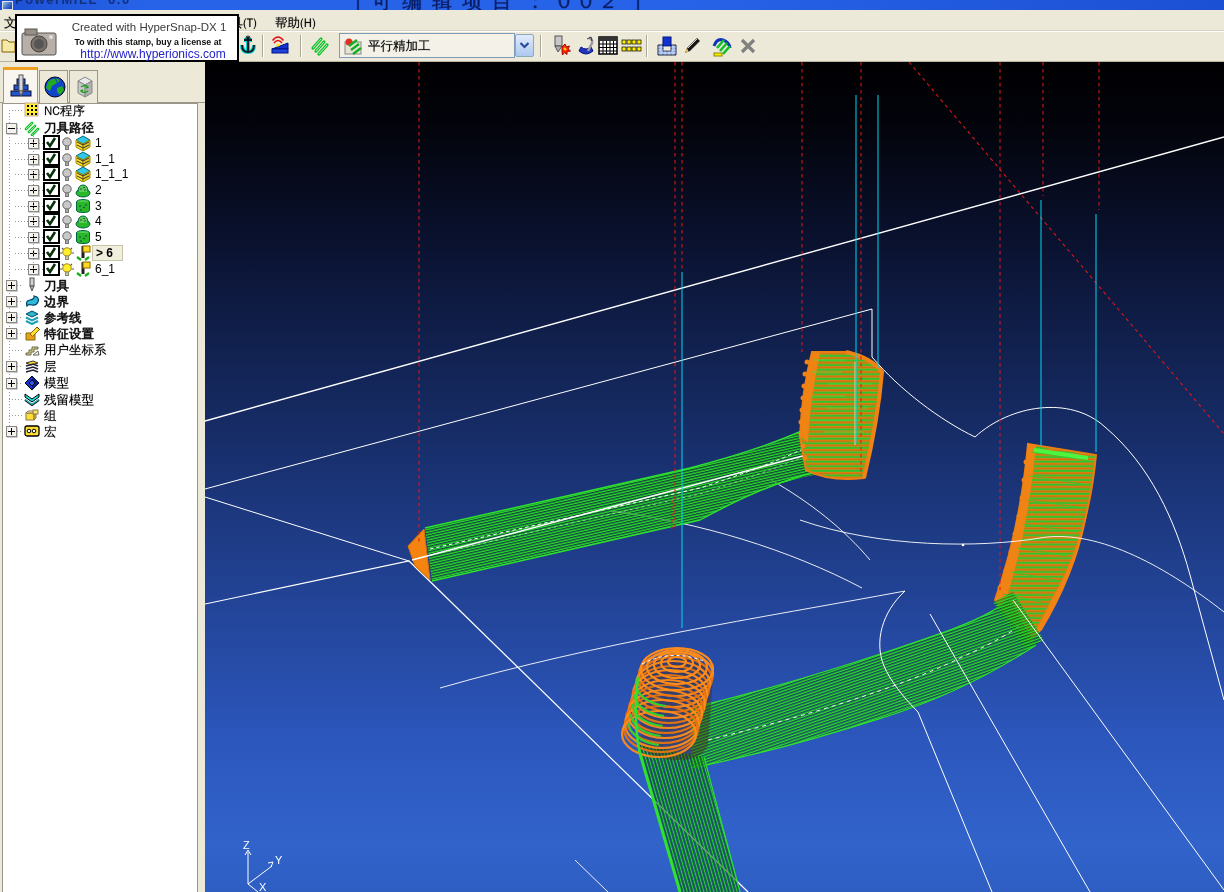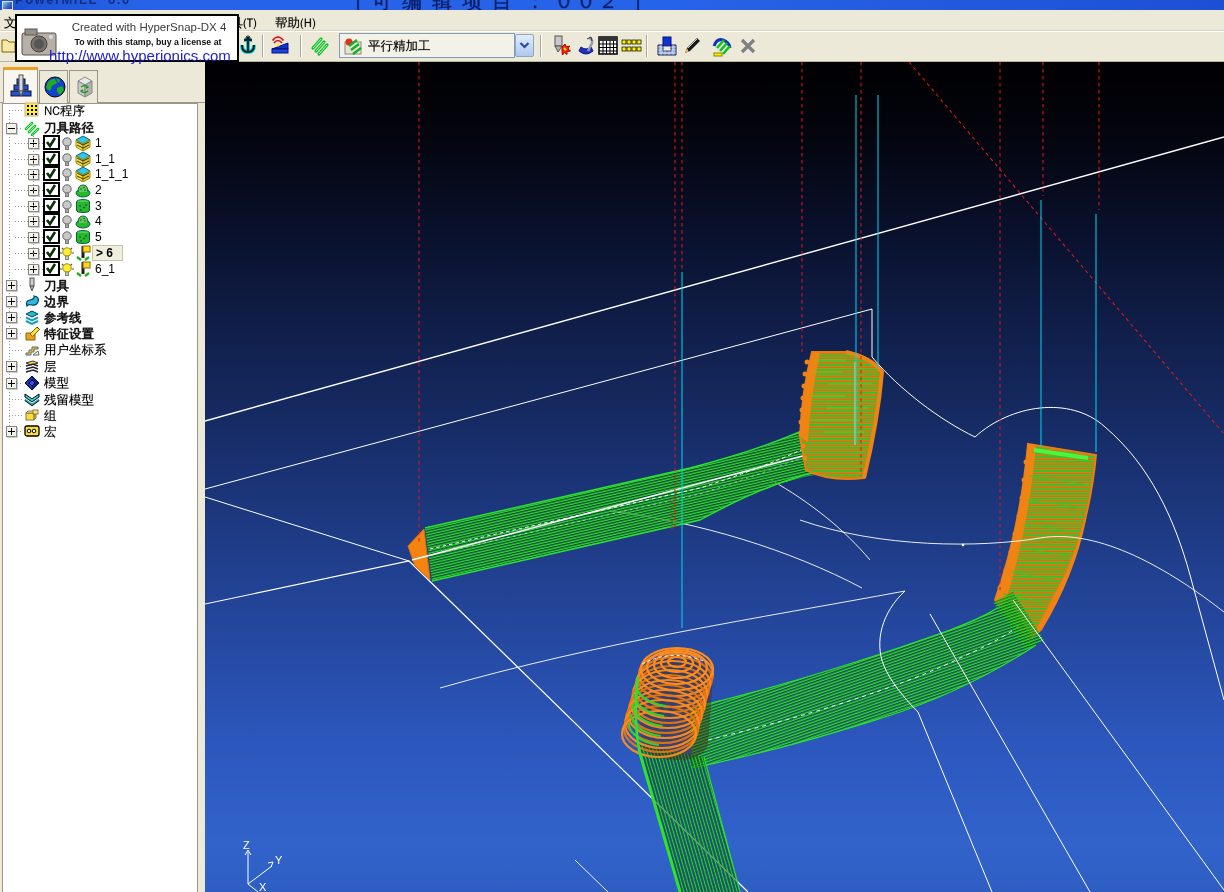--- a/index.html
+++ b/index.html
@@ -633,16 +633,16 @@
       </g>
     </svg>
 <div class="abs" style="left:15px;top:14px;width:224px;height:48px;background:#fff;border:2px solid #000;z-index:50">
 <svg class="abs" style="left:4px;top:9px" width="38" height="34" viewBox="0 0 38 34">
         <rect x="1" y="8" width="34" height="22" rx="2" fill="#b8b0a8" stroke="#555"></rect>
         <rect x="4" y="4" width="12" height="6" fill="#989088" stroke="#555"></rect>
         <circle cx="18" cy="19" r="8" fill="#787068" stroke="#444"></circle>
         <circle cx="18" cy="19" r="5" fill="#555"></circle>
         <circle cx="30" cy="12" r="2" fill="#ddd"></circle>
       </svg>
-<div class="abs" style="left:44px;top:5px;width:176px;text-align:center;font-size:11.5px;color:#3a3a3a;white-space:nowrap">Created with HyperSnap-DX 4</div>
+<div class="abs" style="left:44px;top:5px;width:176px;text-align:center;font-size:11.5px;color:#3a3a3a;white-space:nowrap">Created with HyperSnap-DX 1</div>
 <div class="abs" style="left:40px;top:21px;width:182px;text-align:center;font-size:8.8px;font-weight:bold;color:#101010;white-space:nowrap">To with this stamp, buy a license at</div>
-<div class="abs" style="left:32px;top:31px;width:176px;text-align:center;font-size:15px;color:#2222cc;white-space:nowrap">http://www.hyperionics.com</div>
+<div class="abs" style="left:48px;top:31px;width:176px;text-align:center;font-size:12px;color:#2222cc;white-space:nowrap">http://www.hyperionics.com</div>
 </div>
 </div>
 </body></html>

